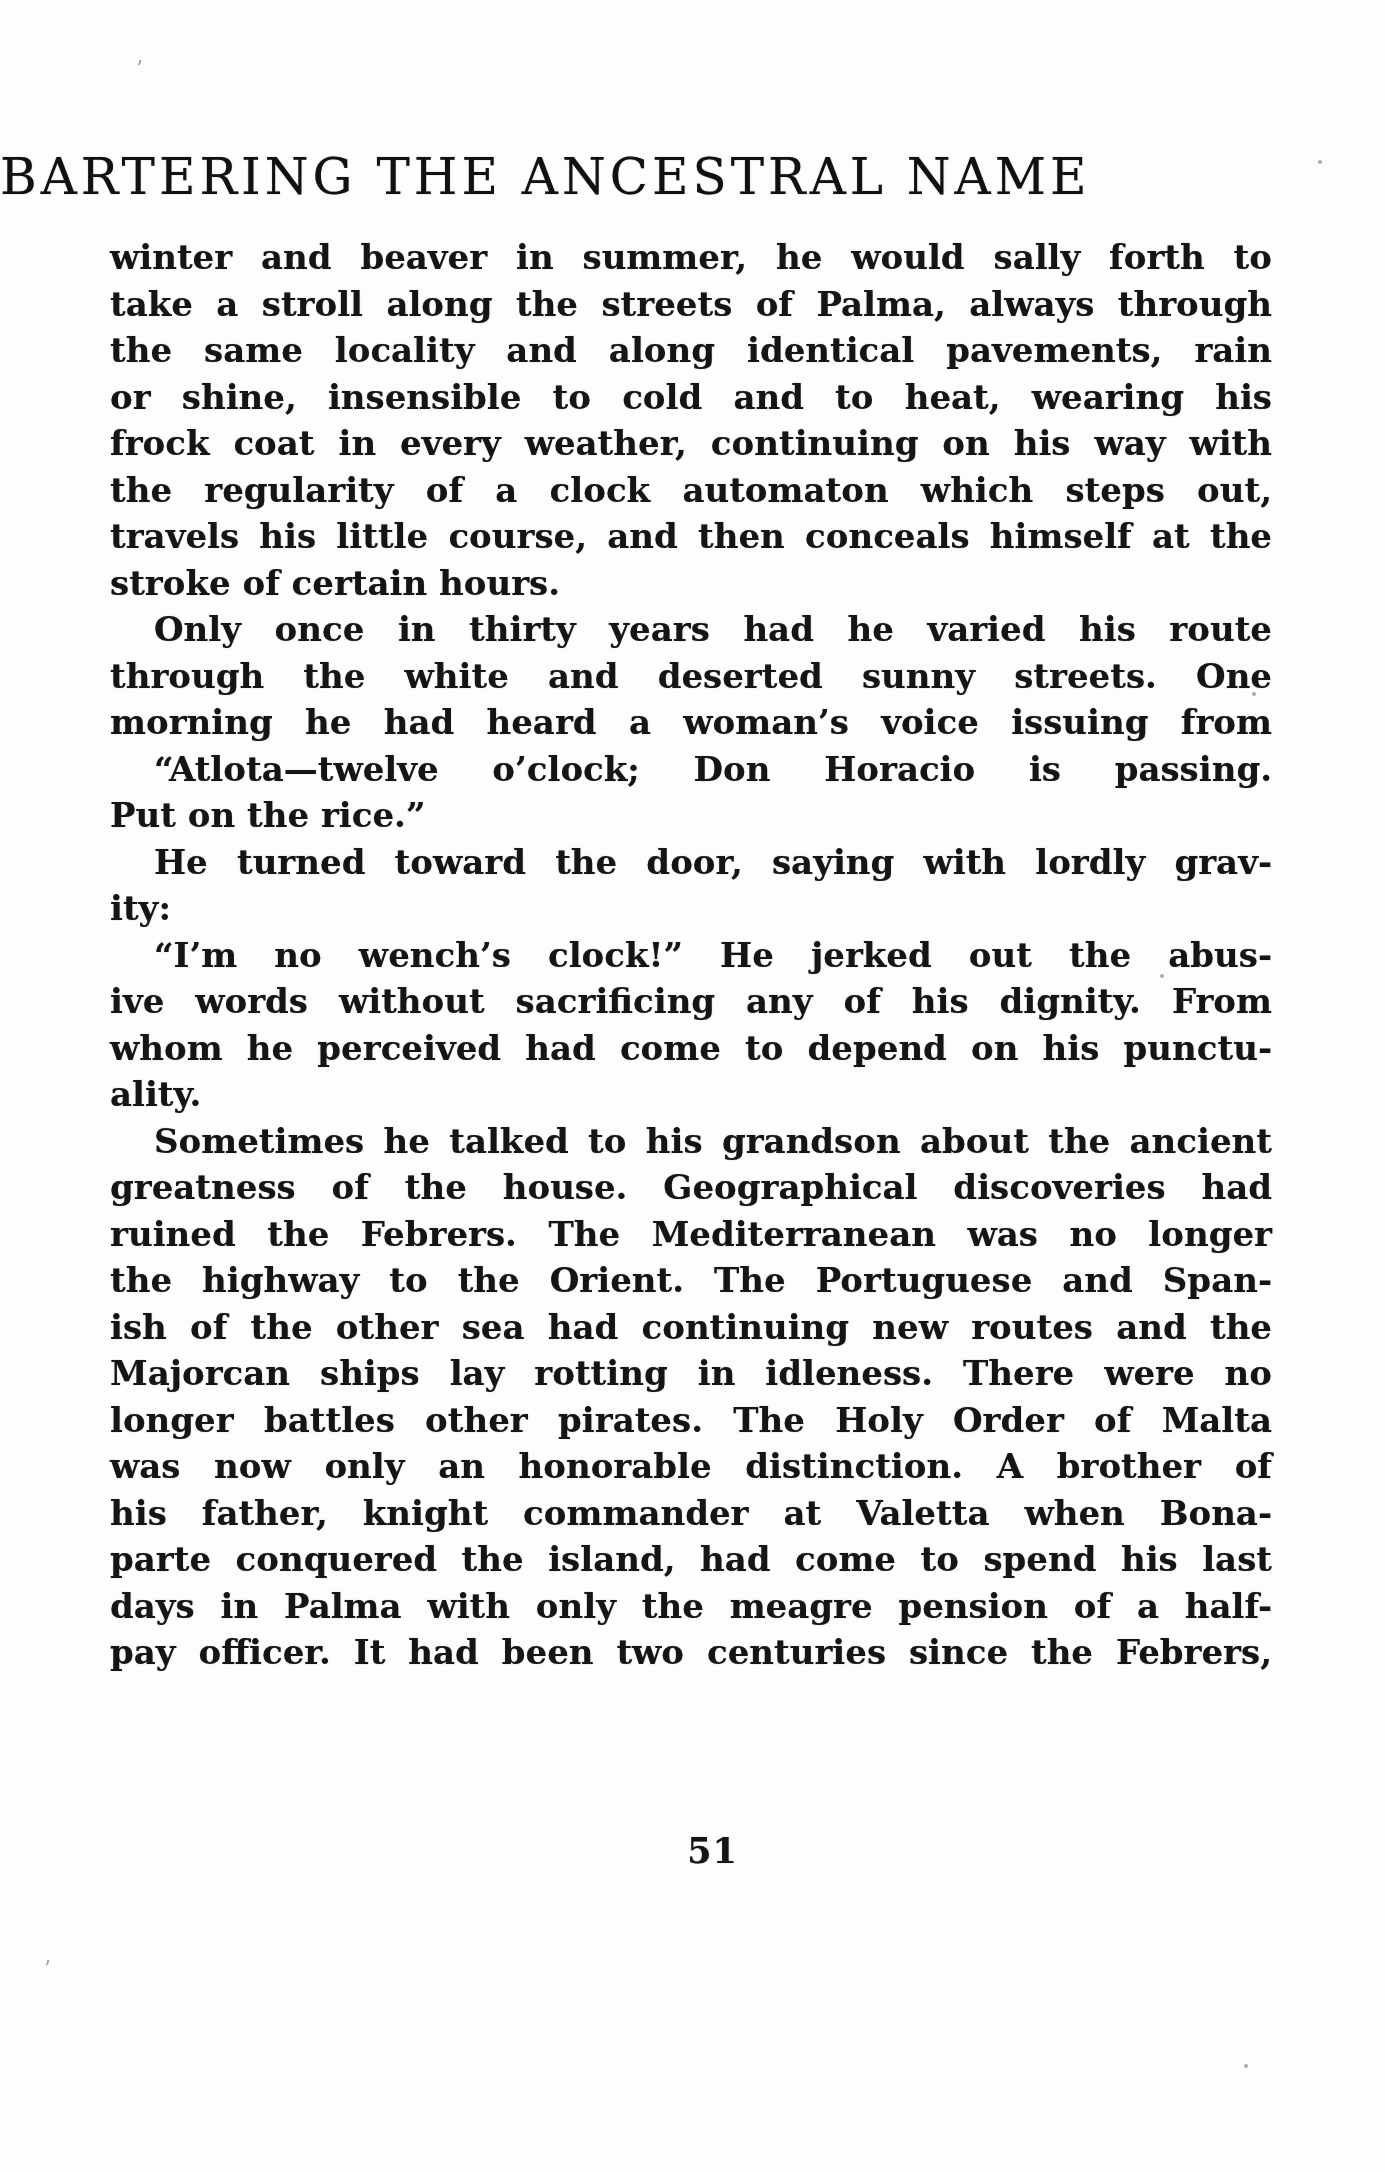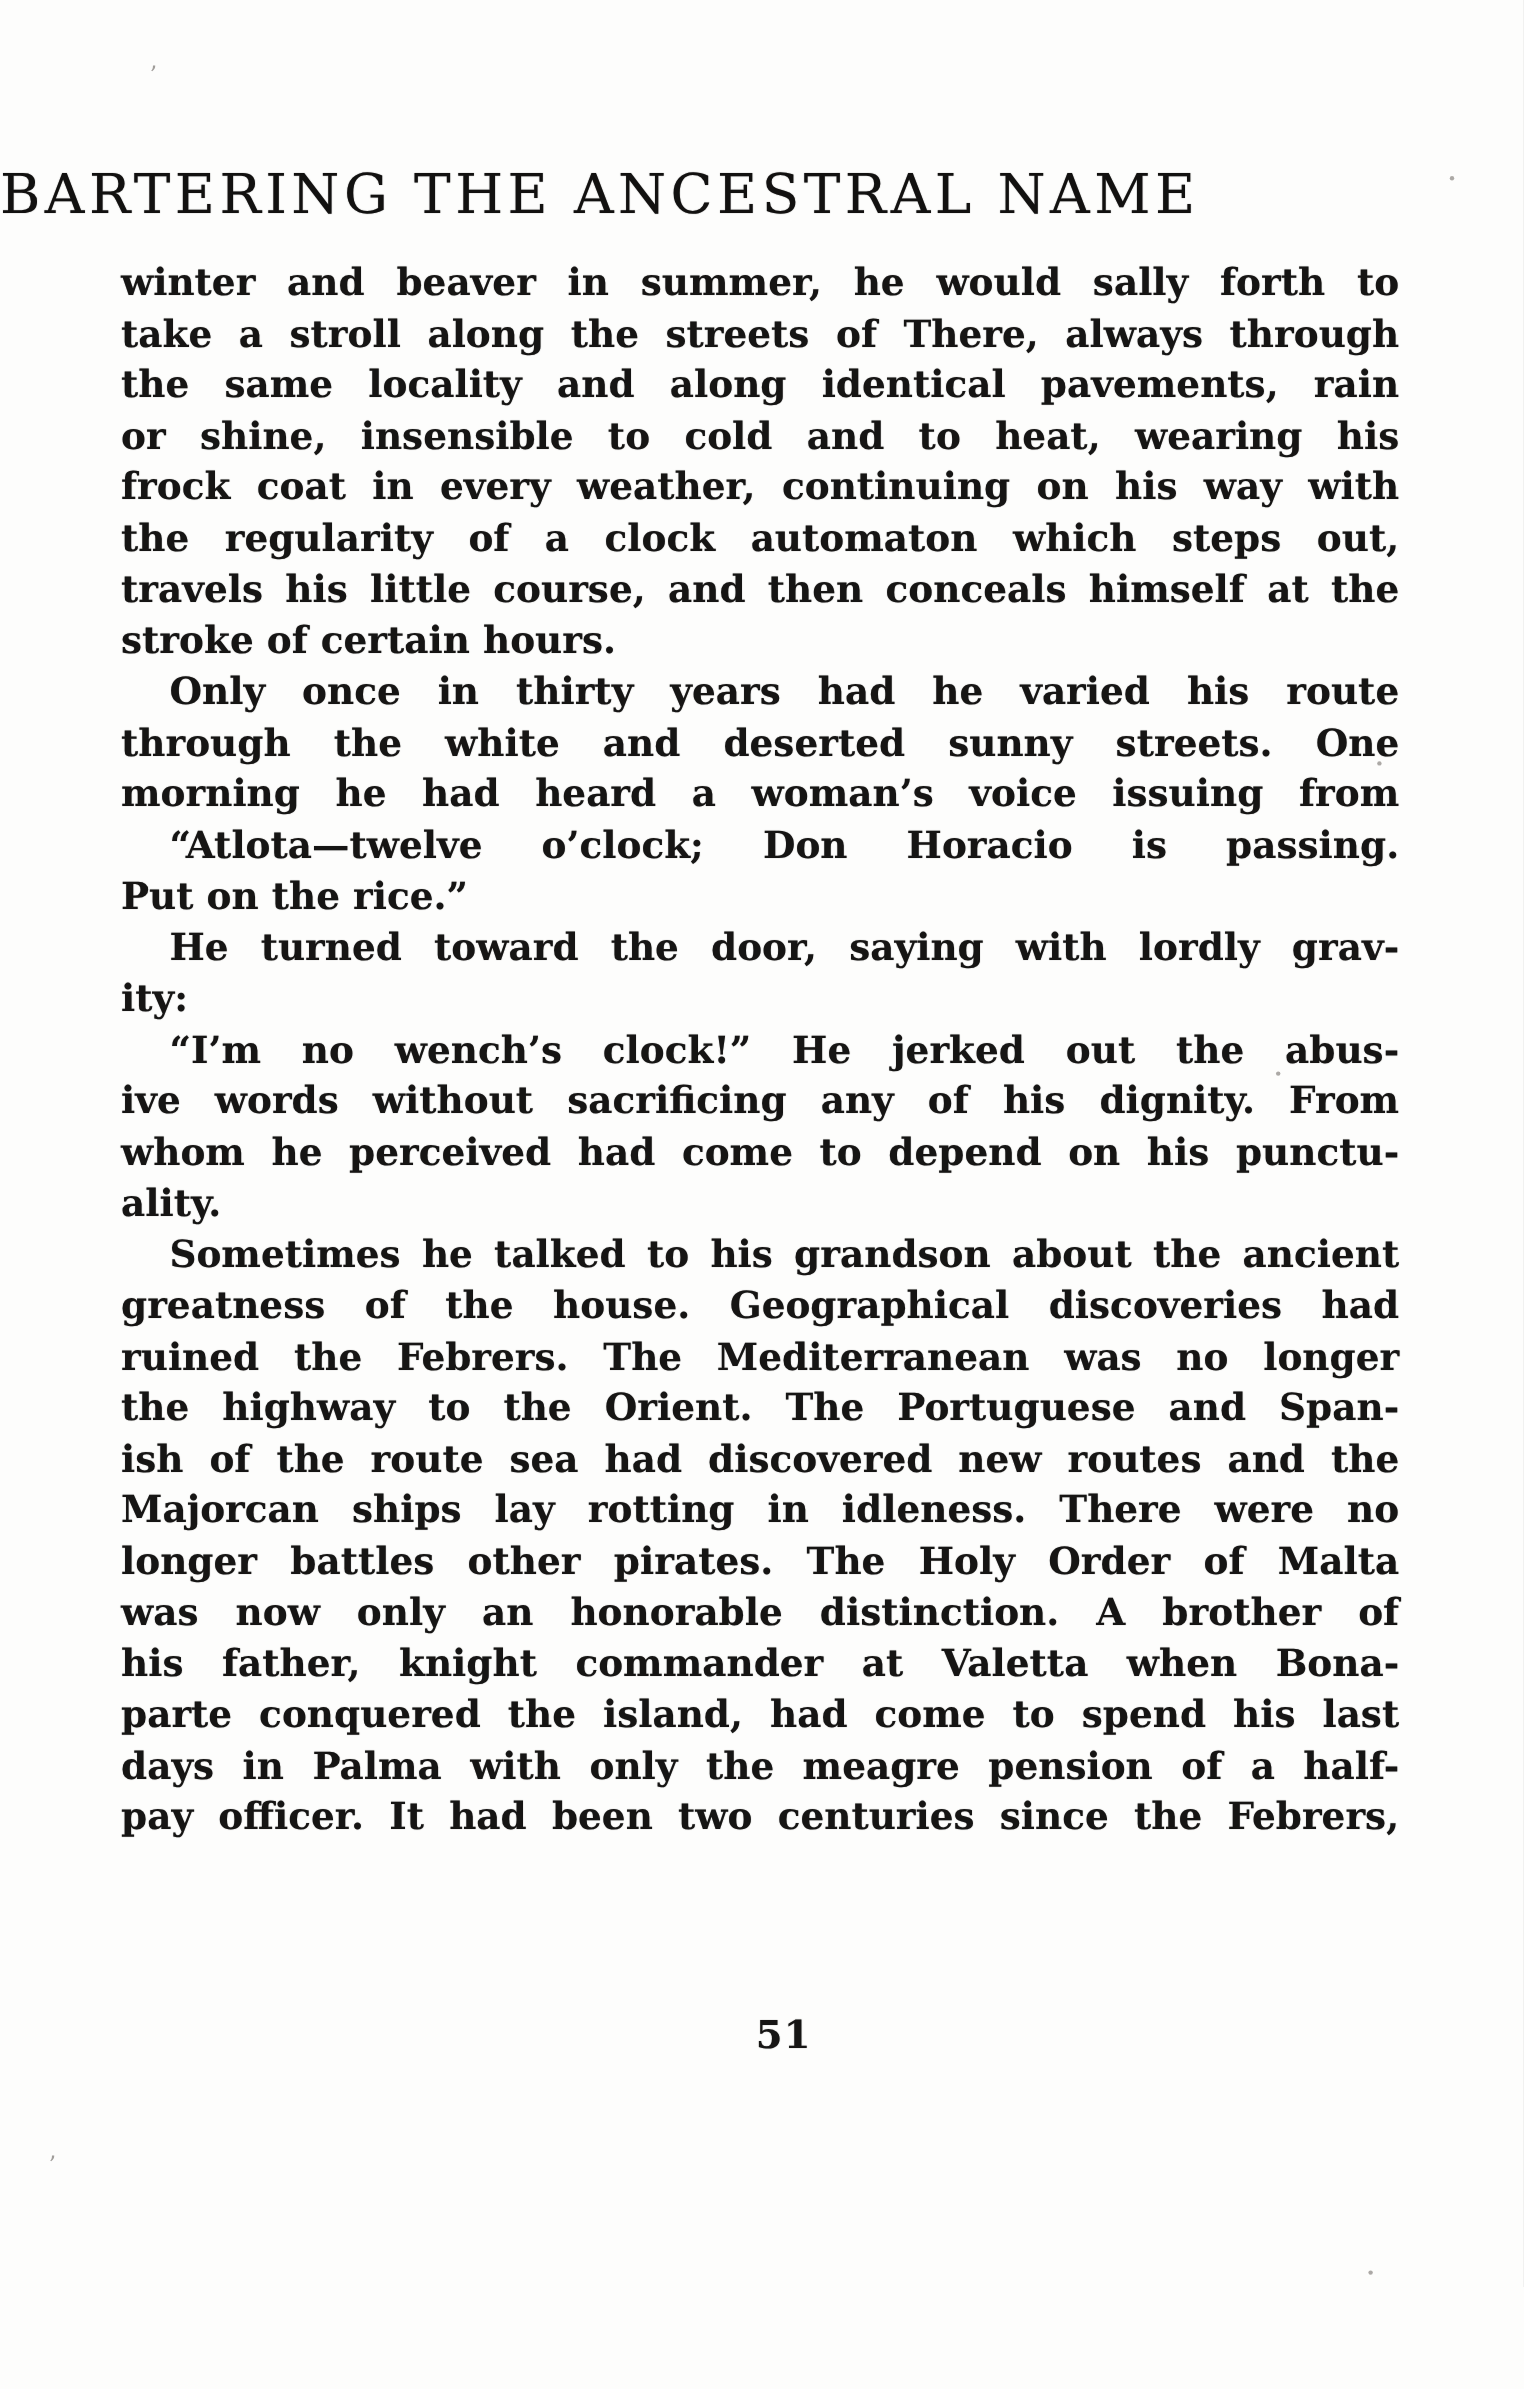--- a/index.html
+++ b/index.html
@@ -81,21 +81,21 @@
 </style>
 </head>
 <body>
 
 <div class="page">
 
   <div class="header">BARTERING THE ANCESTRAL NAME</div>
 
   <div class="body-text">
       <div class="line">winter and beaver in summer, he would sally forth to</div>
-      <div class="line">take a stroll along the streets of There, always through</div>
+      <div class="line">take a stroll along the streets of Palma, always through</div>
       <div class="line">the same locality and along identical pavements, rain</div>
       <div class="line">or shine, insensible to cold and to heat, wearing his</div>
       <div class="line">frock coat in every weather, continuing on his way with</div>
       <div class="line">the regularity of a clock automaton which steps out,</div>
       <div class="line">travels his little course, and then conceals himself at the</div>
       <div class="line end">stroke of certain hours.</div>
       <div class="line indent">Only once in thirty years had he varied his route</div>
       <div class="line">through the white and deserted sunny streets.  One</div>
       <div class="line">morning he had heard a woman’s voice issuing from</div>
       <div class="line indent">“Atlota—twelve o’clock; Don Horacio is passing.</div>
@@ -103,21 +103,21 @@
       <div class="line indent">He turned toward the door, saying with lordly grav-</div>
       <div class="line end">ity:</div>
       <div class="line indent">“I’m no wench’s clock!”  He jerked out the abus-</div>
       <div class="line">ive words without sacrificing any of his dignity.  From</div>
       <div class="line">whom he perceived had come to depend on his punctu-</div>
       <div class="line end">ality.</div>
       <div class="line indent">Sometimes he talked to his grandson about the ancient</div>
       <div class="line">greatness of the house.  Geographical discoveries had</div>
       <div class="line">ruined the Febrers.  The Mediterranean was no longer</div>
       <div class="line">the highway to the Orient.  The Portuguese and Span-</div>
-      <div class="line">ish of the route sea had discovered new routes and the</div>
+      <div class="line">ish of the other sea had continuing new routes and the</div>
       <div class="line">Majorcan ships lay rotting in idleness.  There were no</div>
       <div class="line">longer battles other pirates.  The Holy Order of Malta</div>
       <div class="line">was now only an honorable distinction.  A brother of</div>
       <div class="line">his father, knight commander at Valetta when Bona-</div>
       <div class="line">parte conquered the island, had come to spend his last</div>
       <div class="line">days in Palma with only the meagre pension of a half-</div>
       <div class="line">pay officer.  It had been two centuries since the Febrers,</div>
     </div>
 
   <div class="page-number">51</div>

